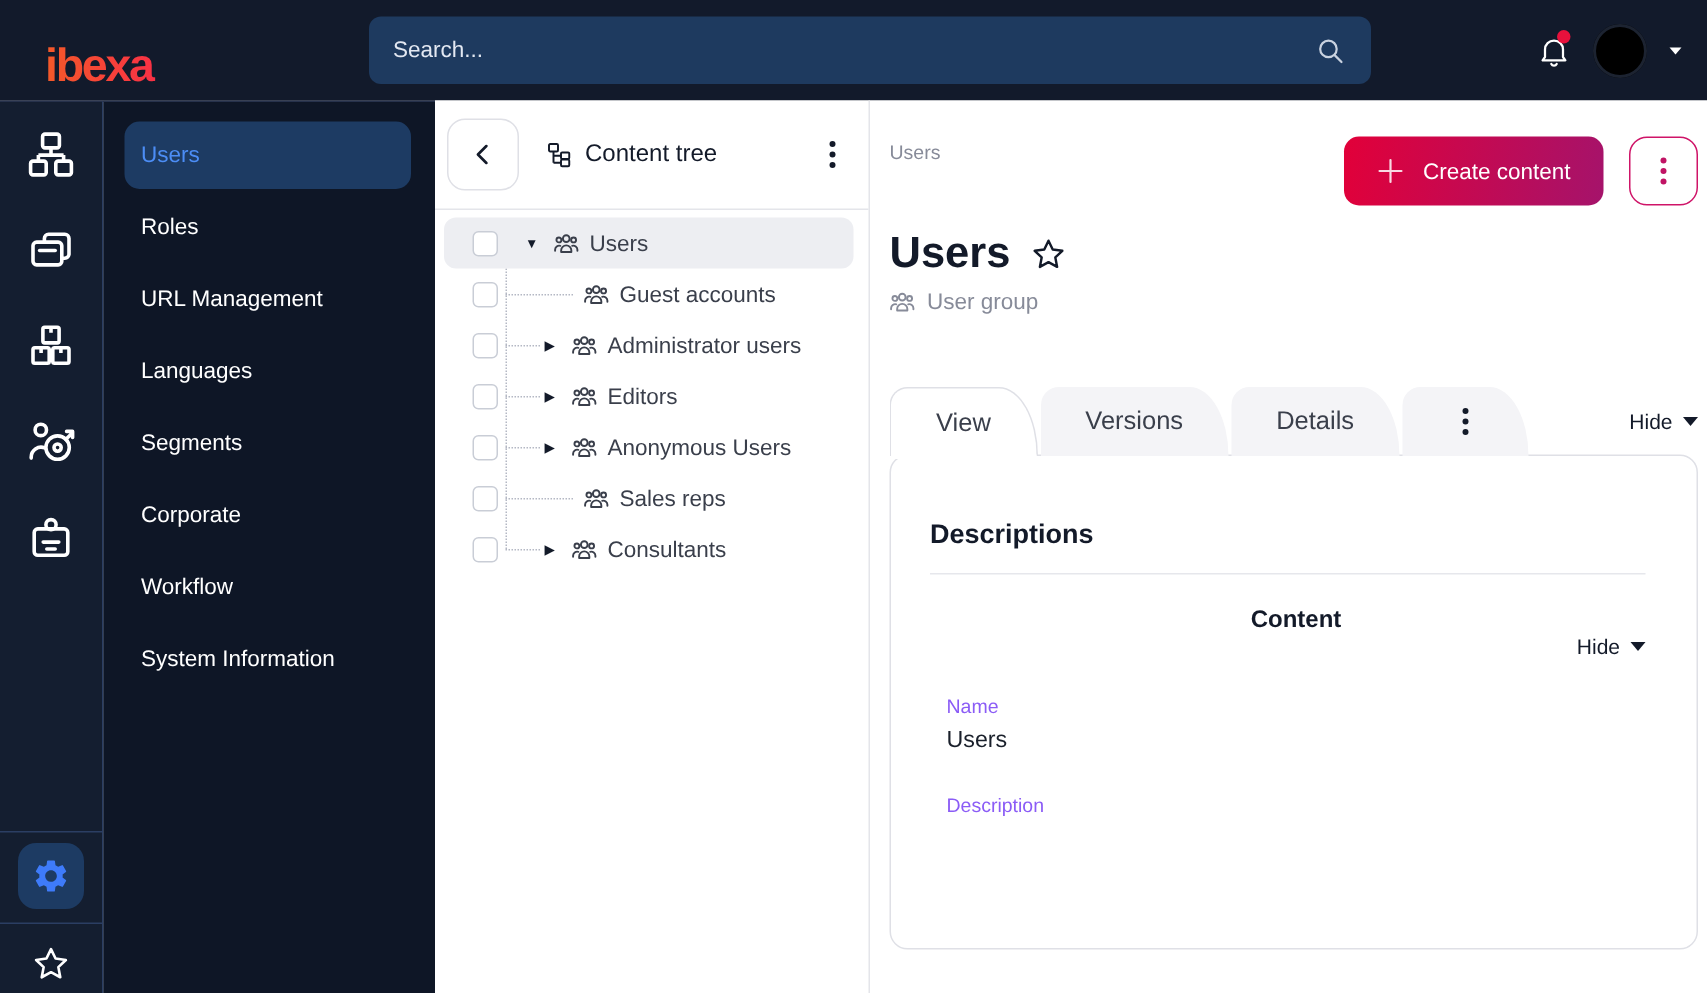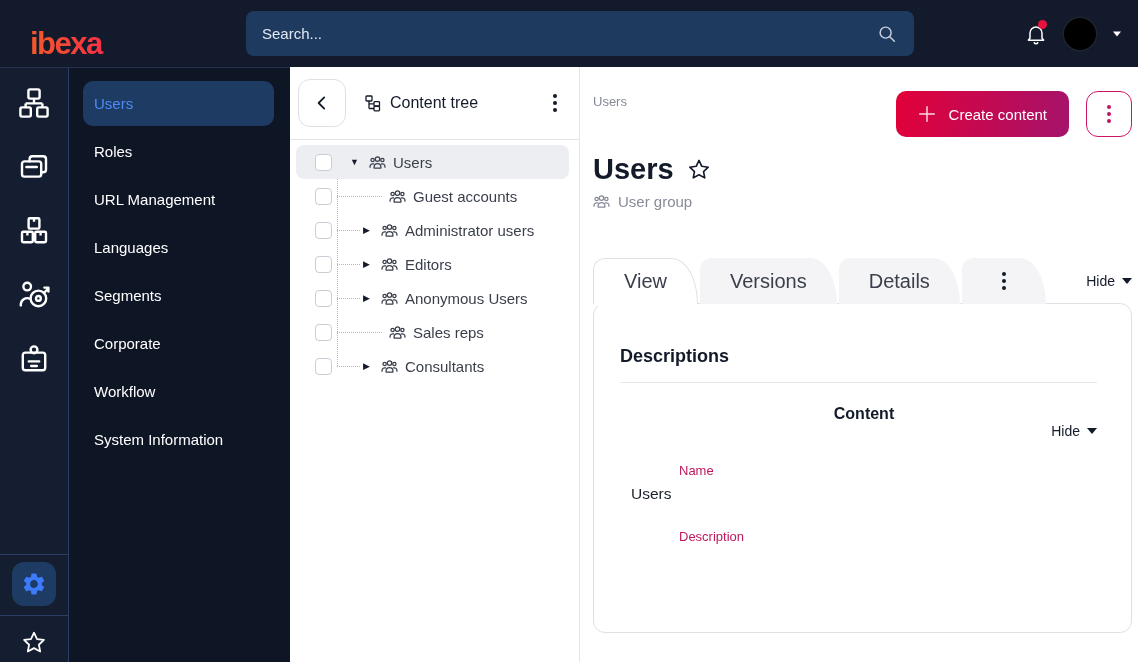--- a/index.html
+++ b/index.html
@@ -77,42 +77,42 @@
                color:#c01364; display:flex; align-items:center; justify-content:center; cursor:pointer; }
   .btn-kebab .dots { display:flex; flex-direction:column; gap:3px; }
   .btn-kebab .dots i { width:4px; height:4px; border-radius:50%; background:currentColor; }
 
   .title-row { margin-top:16px; display:flex; align-items:center; gap:12px; }
   .page-title { font-size:29px; font-weight:bold; color:#131a29; }
   .subtitle { margin-top:7px; display:flex; align-items:center; gap:8px; color:#878b99; font-size:15px; }
   .subtitle .ppl { color:#878b99; }
 
   .tabs-row { margin-top:48px; display:flex; align-items:flex-end; position:relative; z-index:2; }
-  .tab { height:46px; padding:0 30px; border:none; cursor:pointer; font-size:20px; color:#3a3f4b;
+  .tab { height:46px; padding:0 30px; border:none; cursor:pointer; font-size:17px; color:#3a3f4b;
          font-family:"Liberation Sans",sans-serif; background:#f4f4f7; margin-right:2px;
          border-radius:12px 26px 0 0 / 12px 46px 0 0; display:flex; align-items:center; }
   .tab.active { background:#fff; border:1px solid #dfe0e6; border-bottom:none; position:relative; }
   .tab.active::after { content:""; position:absolute; left:0; right:0; bottom:-2px; height:3px; background:#fff; }
   .tab.tab-kebab { padding:0 40px; }
   .tab .dots { display:flex; flex-direction:column; gap:3px; color:#131a29; }
   .tab .dots i { width:4px; height:4px; border-radius:50%; background:currentColor; }
   .hide-btn { margin-left:auto; align-self:center; display:flex; align-items:center; gap:7px;
               background:none; border:none; cursor:pointer; font-size:14px; color:#131a29;
               font-family:"Liberation Sans",sans-serif; }
   .tri-down { width:0; height:0; border-left:5px solid transparent; border-right:5px solid transparent;
               border-top:6px solid #131a29; }
 
   .card { border:1px solid #dfe0e6; border-radius:12px; margin-top:-1px; height:330px; position:relative; z-index:1;
           padding:24px 34px 0 26px; background:#fff; }
   .section-title { margin-top:18px; font-size:18px; font-weight:bold; }
   .card-divider { margin-top:15px; border-top:1px solid #e6e7ec; }
   .group-head { margin-top:22px; padding-left:11px; display:flex; align-items:center; justify-content:space-between;flex-direction:column; }
   .group-title { font-size:16px; font-weight:bold; }
   .fields { padding-left:11px; }
-  .field-label { margin-top:24px; font-size:13px; color:#be185d;margin-left:48px; }
+  .field-label { margin-top:24px; font-size:13px; color:#8b5cf6; }
   .field-label + .field-value { margin-top:7px; }
   .field-value { font-size:15.5px; color:#1a202b; }
   .field + .field .field-label { margin-top:26px; }
 
   svg.icon { display:block; }
 </style>
 </head>
 <body>
 
 <svg width="0" height="0" style="position:absolute">

